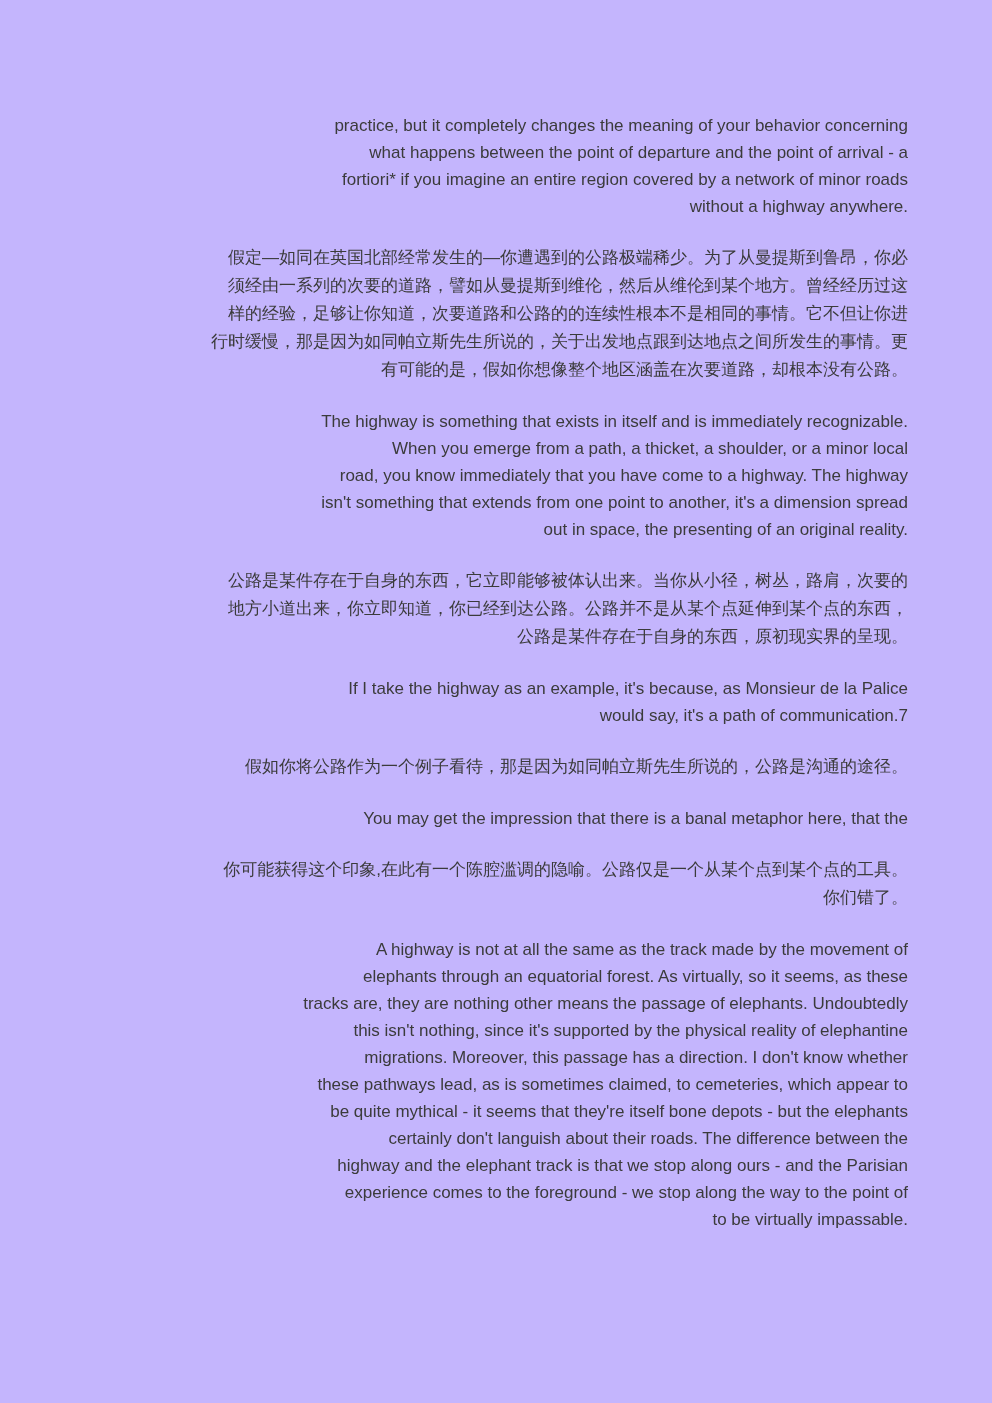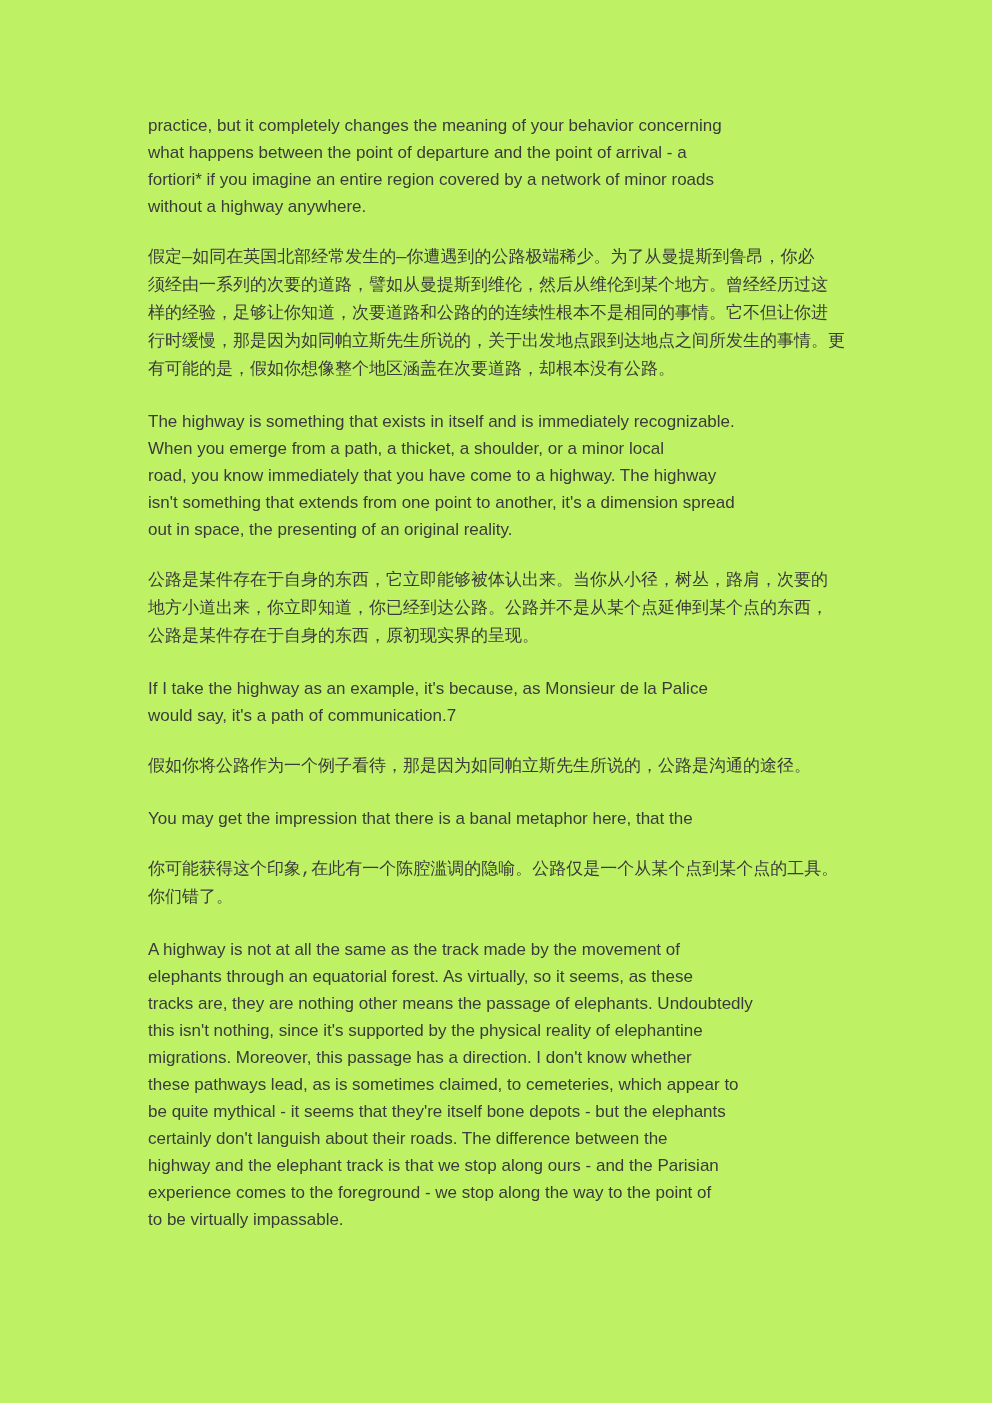--- a/index.html
+++ b/index.html
@@ -10,40 +10,40 @@
   body {
     width: 992px;
     height: 1403px;
     position: relative;
     font-family: "Liberation Sans", "DejaVu Sans", sans-serif;
     overflow: hidden;
   }
   .page {
     position: absolute;
     inset: 0;
-    background: #bef264;
+    background: #c4b5fd;
+    text-align: right;
   }
   .content {
     position: absolute;
     left: 148px;
     top: 112px;
     width: 760px;
     color: #3b3b3b;
   }
   .para {
     margin: 0 0 24px 0;
   }
   .para.en {
     font-size: 17px;
     line-height: 27px;
   }
   .para.zh {
     font-size: 17px;
     line-height: 28px;
-    font-family: Liberation Mono, monospace;
   }
   .line {
     white-space: nowrap;
   }
 </style>
 </head>
 <body>
 
 <div class="page">
   <div class="content" style="color: rgb(59, 59, 59);">

